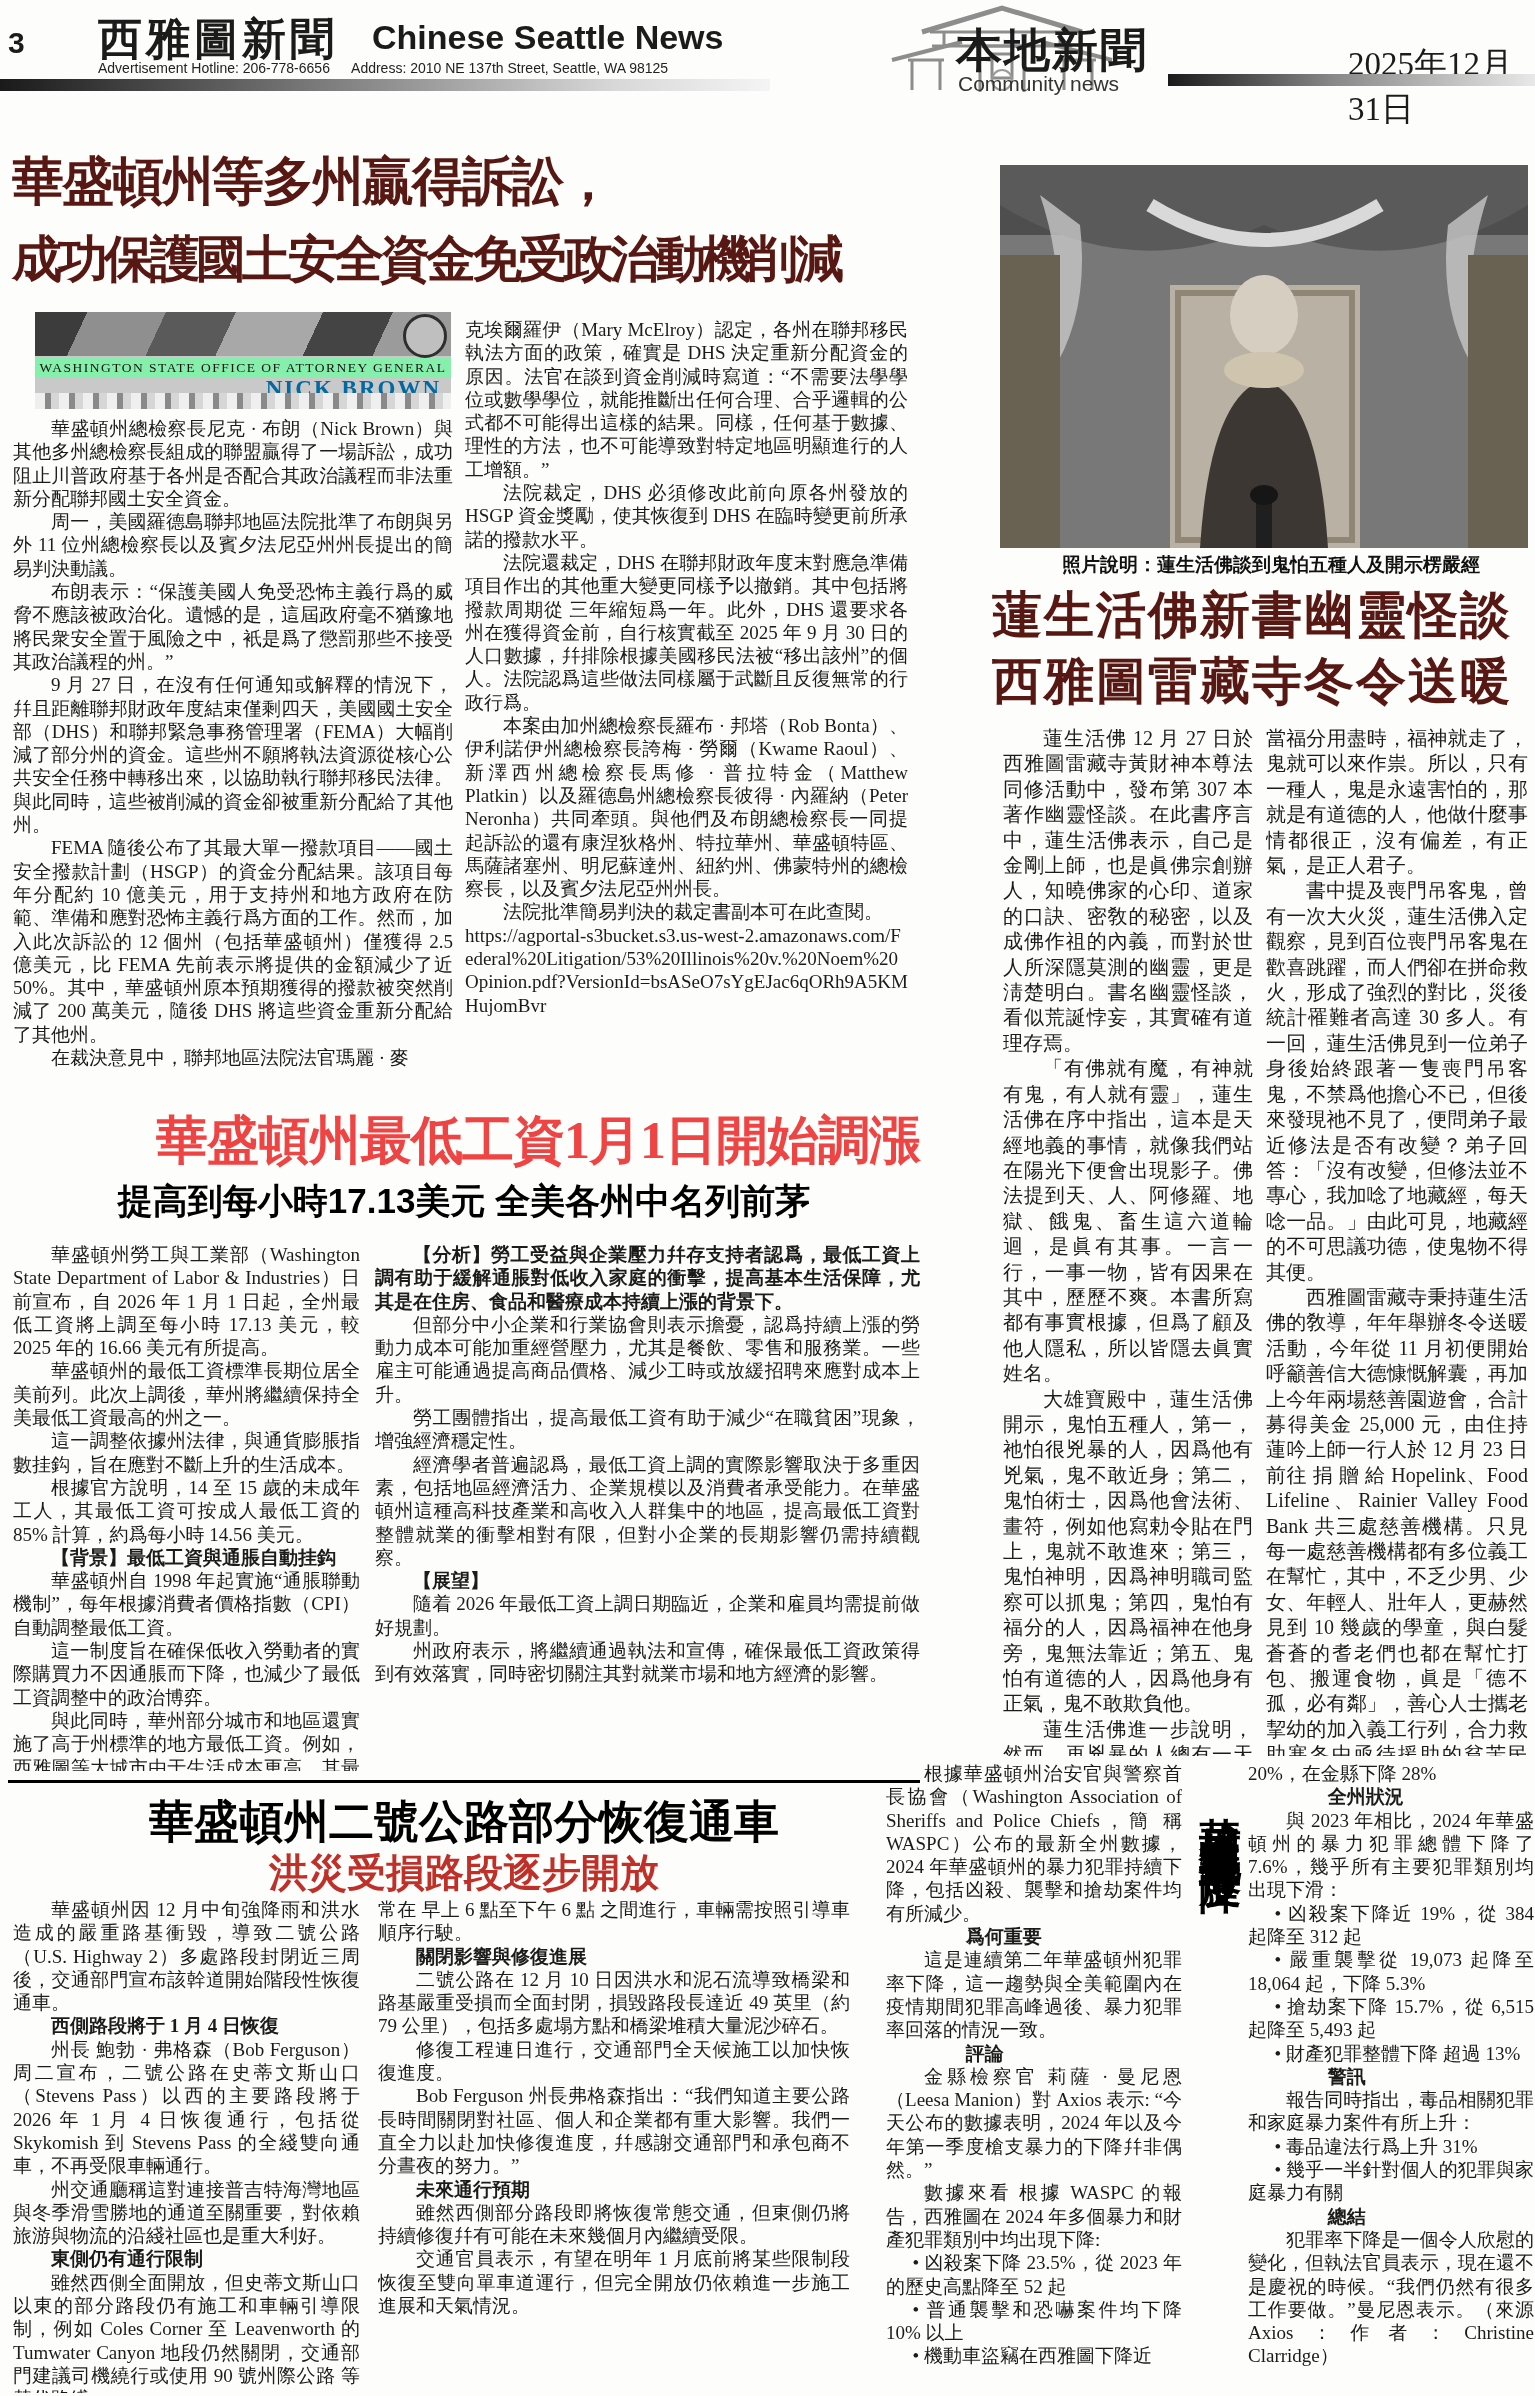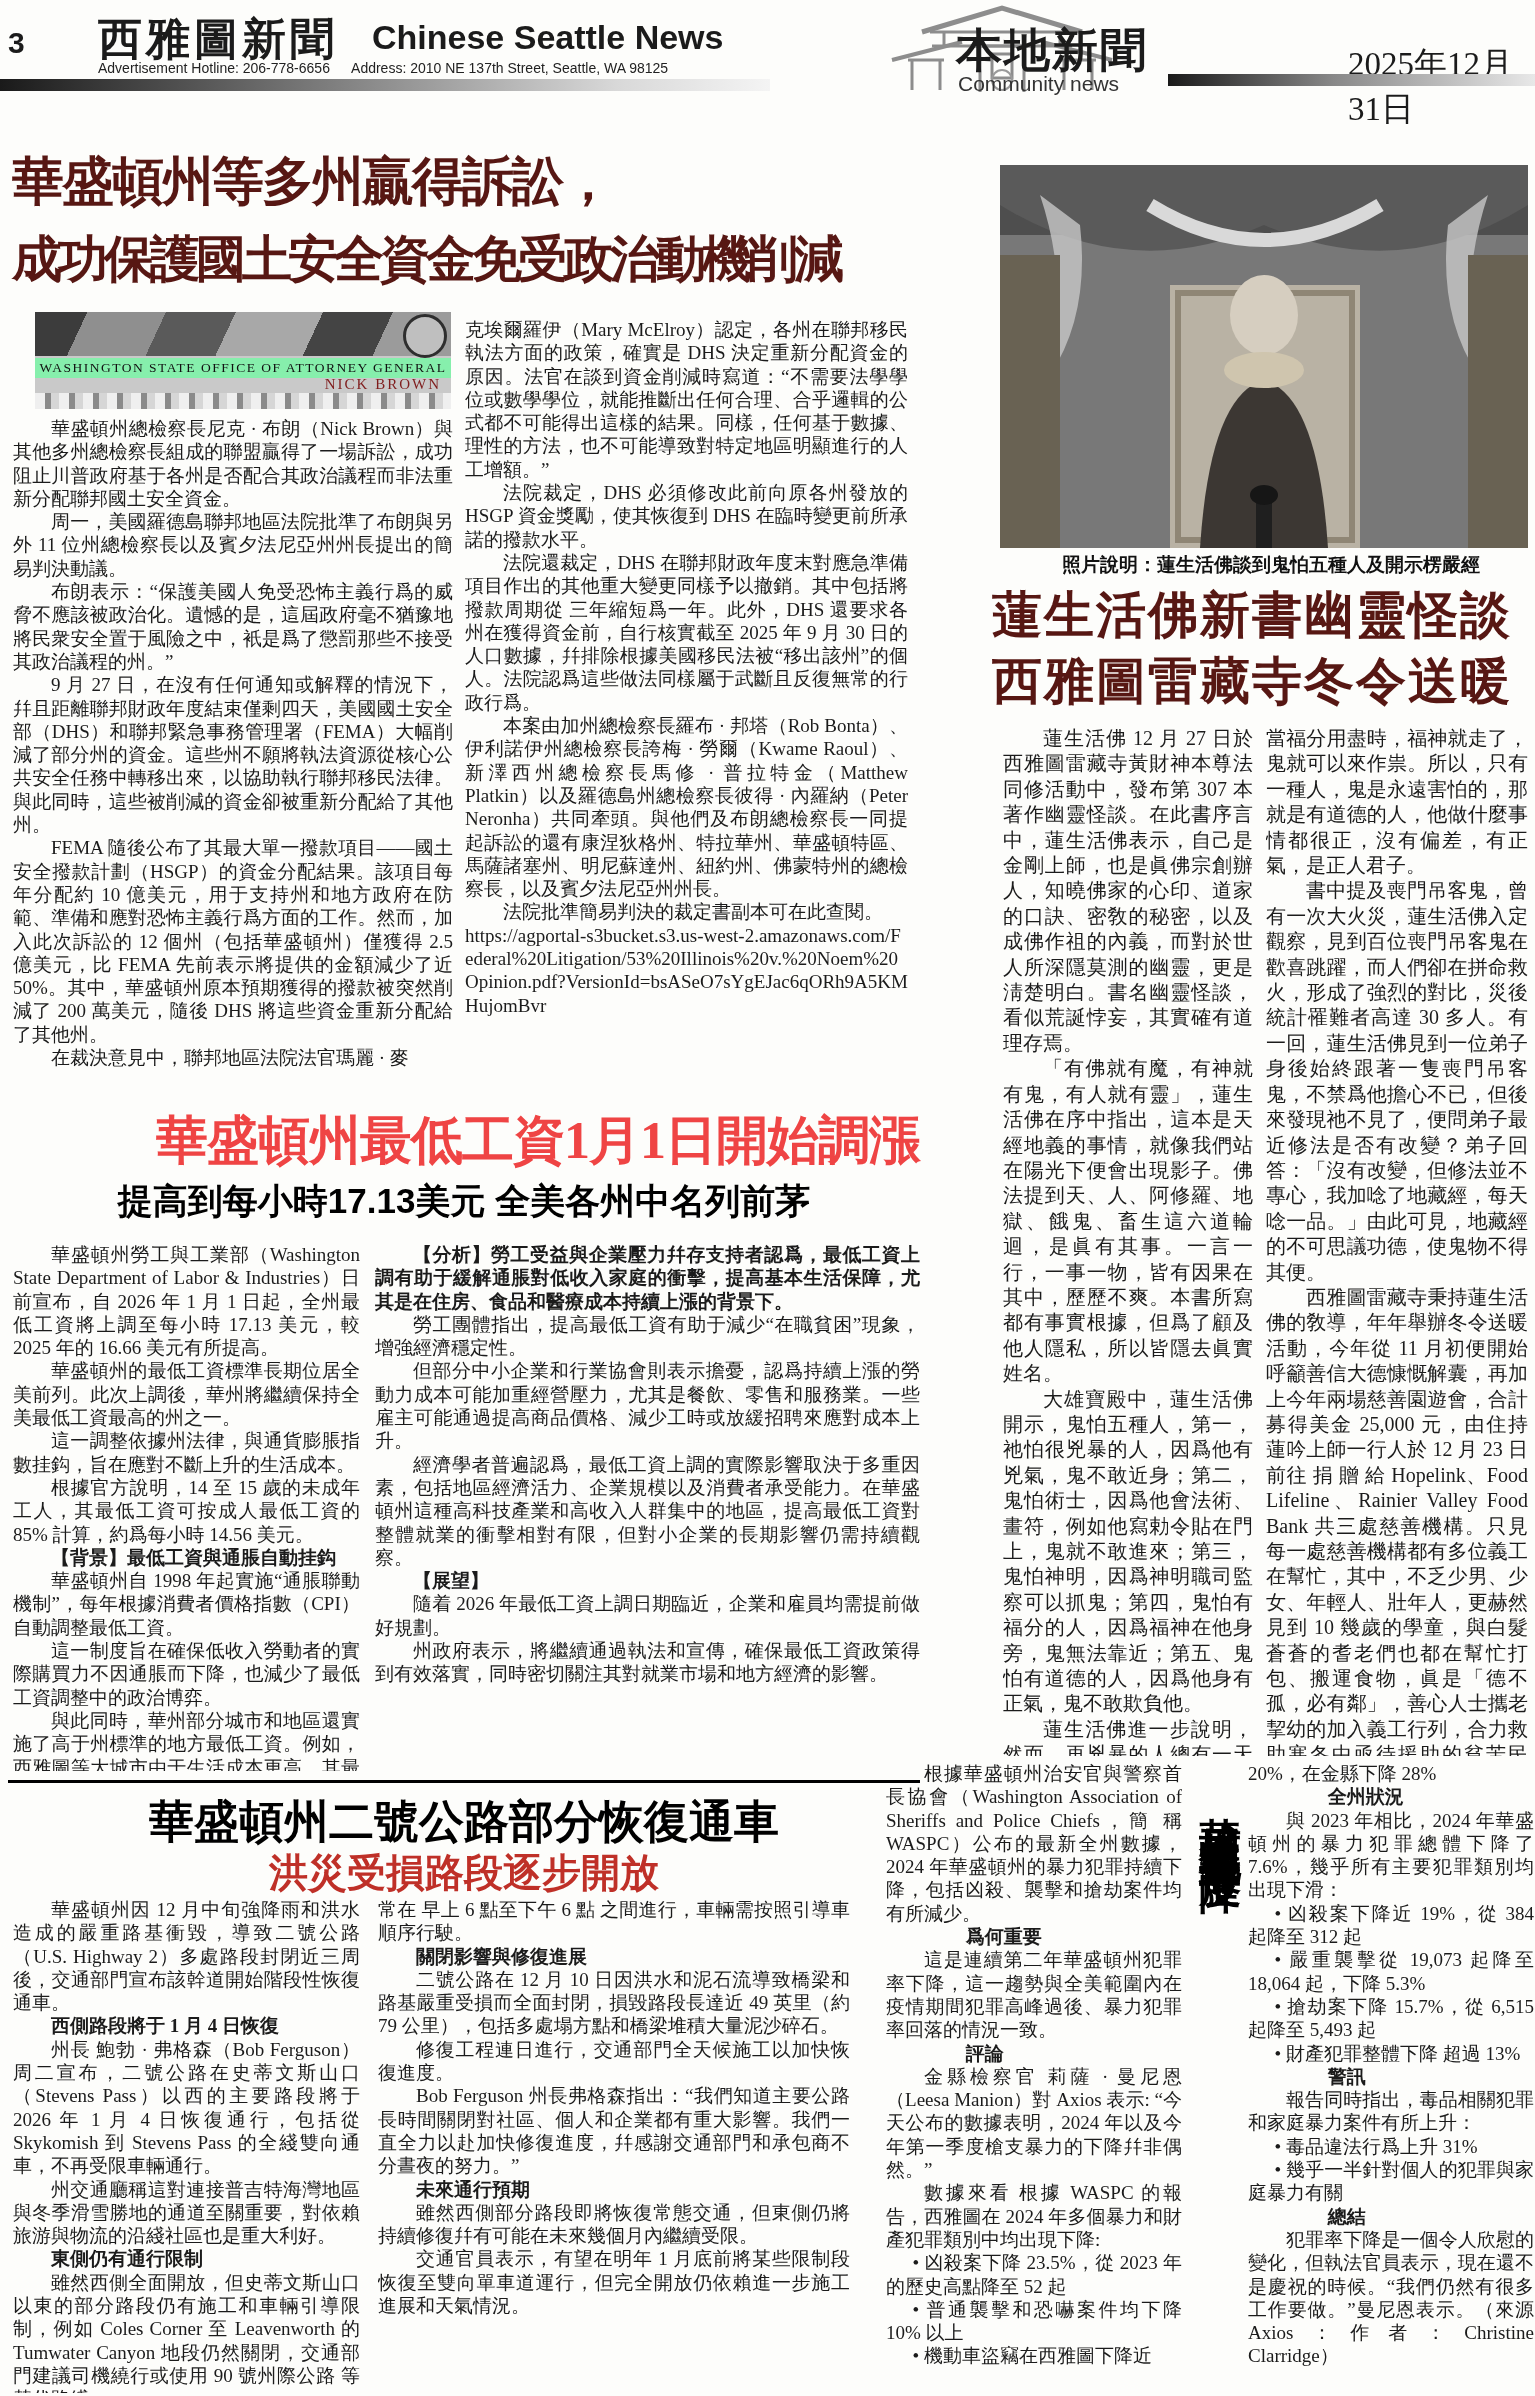--- a/index.html
+++ b/index.html
@@ -33,21 +33,21 @@
   
   .h1a{left:12px;top:148px;width:880px;font-size:52px;line-height:1.3;font-weight:900;
        letter-spacing:-2px;color:#571713;font-family:"Liberation Sans",sans-serif;white-space:nowrap;}
   .h1b{left:12px;top:226px;width:900px;font-size:50px;font-weight:900;letter-spacing:-4px;
        color:#571713;font-family:"Liberation Sans",sans-serif;white-space:nowrap;}
   .ag-banner{left:35px;top:312px;width:416px;height:97px;background:#c9c9c9;overflow:hidden;}
   .ag-top{position:absolute;left:0;top:0;width:100%;height:44px;
           background:linear-gradient(115deg,#3c3c3c 0 12%,#8f8f8f 12% 30%,#5a5a5a 30% 46%,#a8a8a8 46% 66%,#444 66% 82%,#9b9b9b 82%);}
   .ag-org{position:absolute;left:0;top:46px;width:100%;text-align:center;font-size:13.5px;
           letter-spacing:1.5px;color:#111;background:#86efac;padding:2px 0;}
-  .ag-name{position:absolute;right:10px;top:64px;font-size:15px;font-weight:normal;letter-spacing:2px;color:#7f1d1d;}
+  .ag-name{position:absolute;right:10px;top:64px;font-size:23px;font-weight:bold;letter-spacing:2px;color:#0369a1;}
   .ag-cols{position:absolute;left:0;bottom:0;width:100%;height:16px;
            background:repeating-linear-gradient(to right,#efefef 0 10px,#8a8a8a 10px 16px,#d6d6d6 16px 24px);}
   .ag-seal{position:absolute;right:4px;top:2px;width:38px;height:38px;border-radius:50%;
            border:3px solid #2e2e2e;background:#bfbfbf;}
   
   .h2{left:8px;top:1106px;width:912px;text-align:right;font-size:52px;font-weight:900;
       letter-spacing:-1px;color:#ef4444;white-space:nowrap;}
   .h2sub{left:8px;top:1178px;width:912px;text-align:center;font-size:35px;font-weight:900;
          letter-spacing:0;color:#000;font-family:"Liberation Sans",sans-serif;white-space:nowrap;}
   
@@ -131,22 +131,22 @@
     <p class="para p">華盛頓州的最低工資標準長期位居全美前列。此次上調後，華州將繼續保持全美最低工資最高的州之一。</p>
     <p class="para p">這一調整依據州法律，與通貨膨脹指數挂鈎，旨在應對不斷上升的生活成本。</p>
     <p class="para p">根據官方說明，14 至 15 歲的未成年工人，其最低工資可按成人最低工資的 85% 計算，約爲每小時 14.56 美元。</p>
     <p class="para sub">【背景】最低工資與通脹自動挂鈎</p>
     <p class="para p">華盛頓州自 1998 年起實施“通脹聯動機制”，每年根據消費者價格指數（CPI）自動調整最低工資。</p>
     <p class="para p">這一制度旨在確保低收入勞動者的實際購買力不因通脹而下降，也減少了最低工資調整中的政治博弈。</p>
     <p class="para p">與此同時，華州部分城市和地區還實施了高于州標準的地方最低工資。例如，西雅圖等大城市由于生活成本更高，其最低工資水平通常明顯高于州最低工資，幷根據企業規模和是否提供醫療福利有所區分。</p>
   </div>
 <div class="col body19" style="left:375px;top:1243px;width:545px;height:528px;">
     <p class="para sub">【分析】勞工受益與企業壓力幷存支持者認爲，最低工資上調有助于緩解通脹對低收入家庭的衝擊，提高基本生活保障，尤其是在住房、食品和醫療成本持續上漲的背景下。</p>
+    <p class="para p">但部分中小企業和行業協會則表示擔憂，認爲持續上漲的勞動力成本可能加重經營壓力，尤其是餐飲、零售和服務業。一些雇主可能通過提高商品價格、減少工時或放緩招聘來應對成本上升。</p>
     <p class="para p">勞工團體指出，提高最低工資有助于減少“在職貧困”現象，增強經濟穩定性。</p>
-    <p class="para p">但部分中小企業和行業協會則表示擔憂，認爲持續上漲的勞動力成本可能加重經營壓力，尤其是餐飲、零售和服務業。一些雇主可能通過提高商品價格、減少工時或放緩招聘來應對成本上升。</p>
     <p class="para p">經濟學者普遍認爲，最低工資上調的實際影響取決于多重因素，包括地區經濟活力、企業規模以及消費者承受能力。在華盛頓州這種高科技產業和高收入人群集中的地區，提高最低工資對整體就業的衝擊相對有限，但對小企業的長期影響仍需持續觀察。</p>
     <p class="para sub">【展望】</p>
     <p class="para p">隨着 2026 年最低工資上調日期臨近，企業和雇員均需提前做好規劃。</p>
     <p class="para p">州政府表示，將繼續通過執法和宣傳，確保最低工資政策得到有效落實，同時密切關注其對就業市場和地方經濟的影響。</p>
   </div>
 
 <div class="abs rule-hwy"></div>
 <div class="abs h3a">華盛頓州二號公路部分恢復通車</div>
 <div class="abs h3b">洪災受損路段逐步開放</div>
 <div class="col body19" style="left:13px;top:1898px;width:347px;height:495px;">

